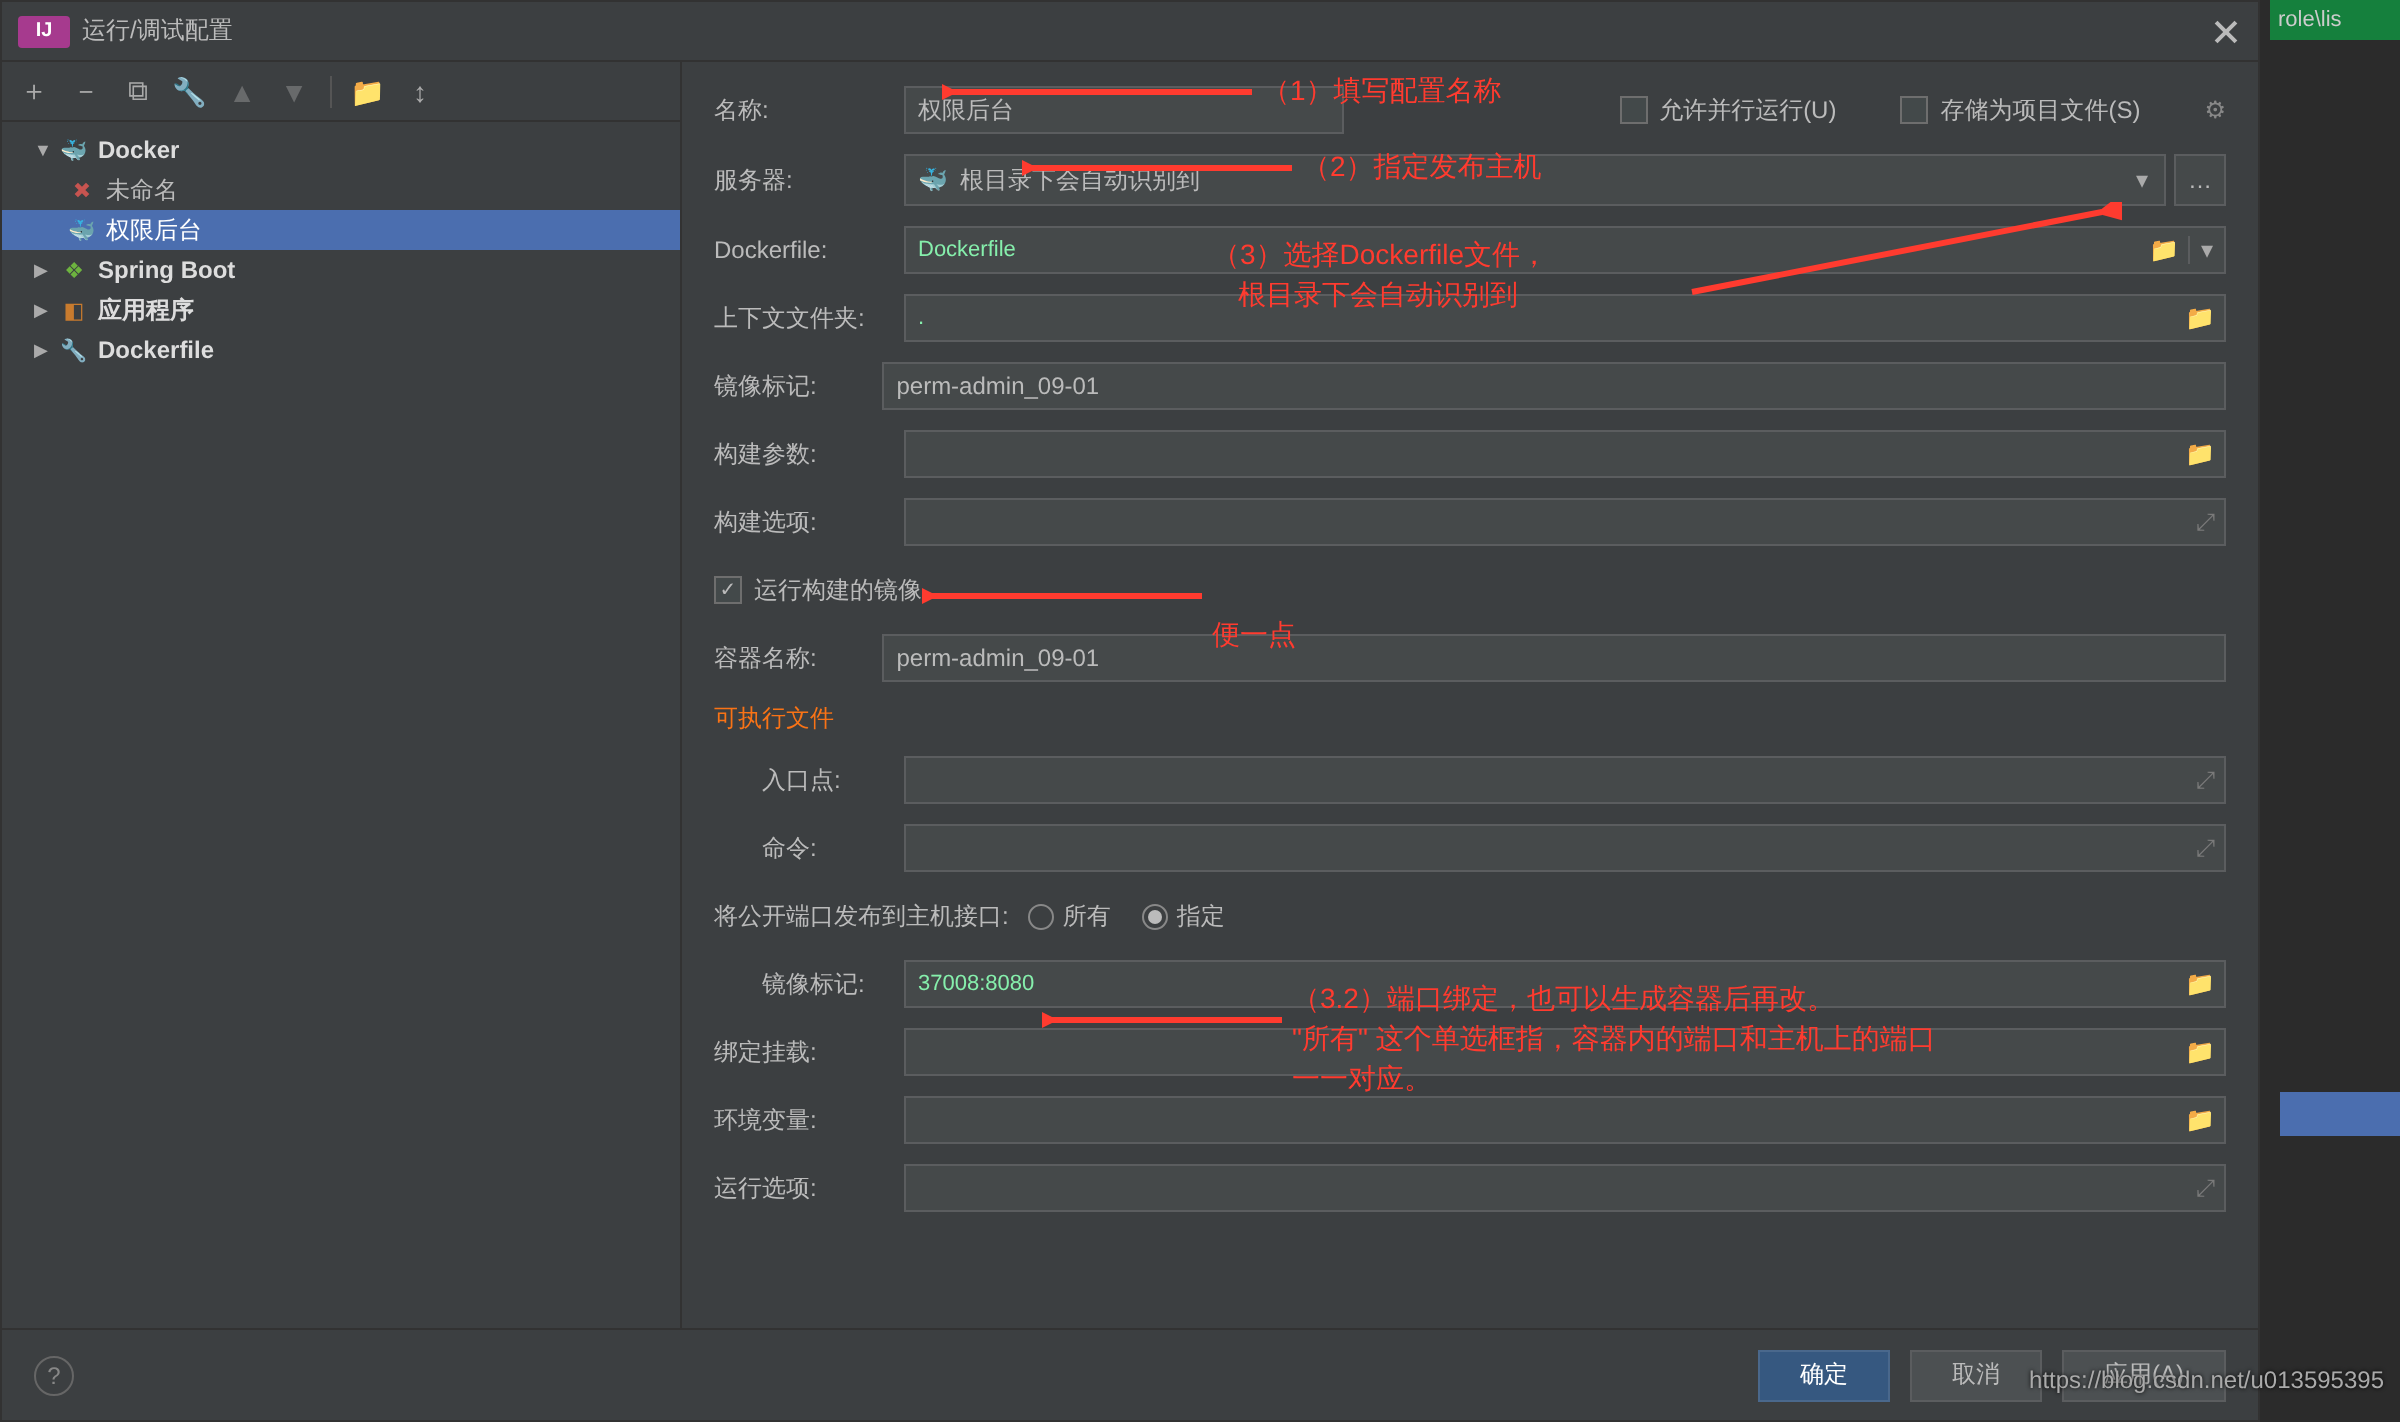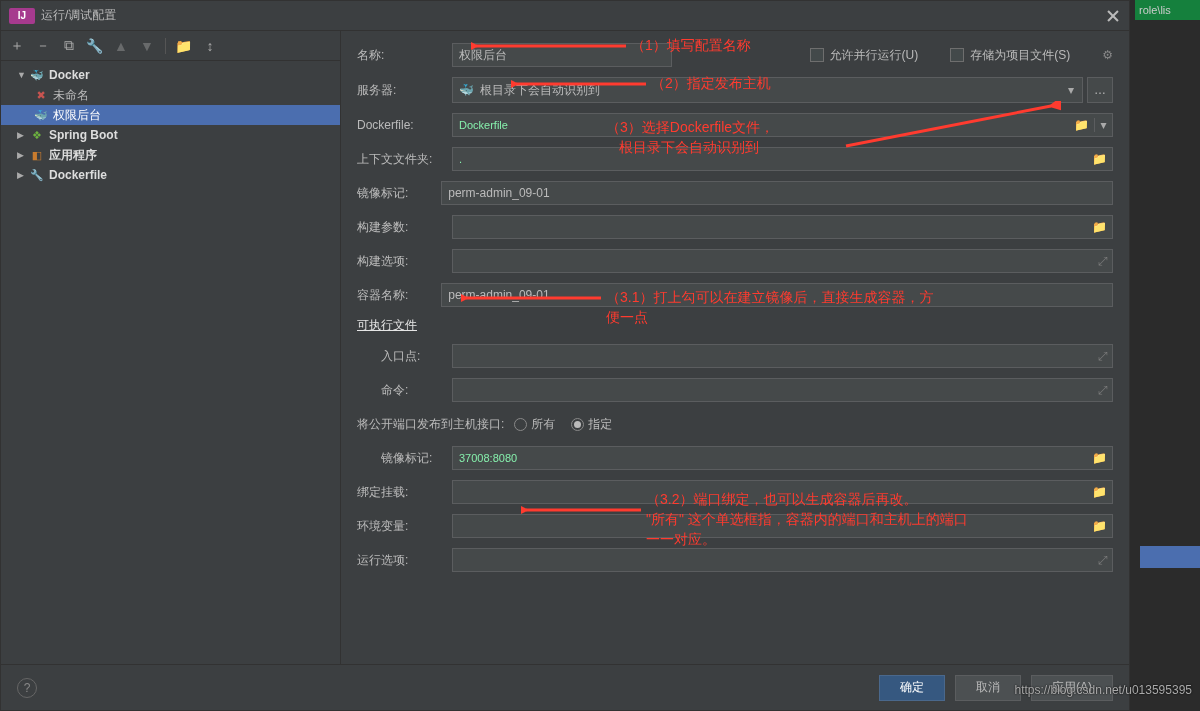--- a/index.html
+++ b/index.html
@@ -45,21 +45,21 @@
 .checkbox { width: 14px; height: 14px; border: 1px solid #6e6e6e; background: #43494a; margin-right: 6px; display: inline-flex; align-items: center; justify-content: center; cursor: pointer; }
 .checkbox.checked::after { content: "✓"; font-size: 10px; color: #bbb; }
 .chk-label { color: #bbb; cursor: pointer; }
 .top-opts { display: flex; align-items: center; gap: 32px; margin-left: 20px; justify-content: space-between; }
 .row-name { display: flex; align-items: center; }
 .field-with-browse { display: flex; align-items: center; flex: 1; background: #45494a; border: 1px solid #5b5d5f; height: 24px; }
 .field-with-browse input { background: transparent; border: none; color: #86efac; flex: 1; padding: 0 6px; height: 100%; outline: none; font-size: 11px; }
 .field-with-browse .browse { width: 24px; text-align: center; color: #7a7a7a; cursor: pointer; }
 .field-with-browse .dd { width: 18px; text-align: center; color: #aaa; border-left: 1px solid #5b5d5f; cursor: pointer; }
 .expand-ico { width: 14px; color: #7a7a7a; cursor: pointer; padding-right: 6px; }
-.section-hdr { color: #e5e5e5; margin: 8px 0 10px 0; text-decoration: underline; }
+.section-hdr { color: #f97316; margin: 8px 0 10px 0; }
 .radio { width: 13px; height: 13px; border: 1px solid #888; border-radius: 50%; margin-right: 4px; display: inline-flex; align-items: center; justify-content: center; cursor: pointer; }
 .radio.checked::after { content: ""; width: 7px; height: 7px; background: #bbb; border-radius: 50%; }
 .radio-group { display: flex; align-items: flex-start; gap: 16px; }
 .footer { height: 46px; border-top: 1px solid #323232; display: flex; align-items: center; padding: 0 16px; gap: 10px; }
 .footer .help { width: 20px; height: 20px; border: 1px solid #666; border-radius: 50%; display: flex; align-items: center; justify-content: center; color: #888; cursor: pointer; }
 .footer .spacer { flex: 1; }
 .btn { height: 26px; padding: 0 20px; border: 1px solid #5b5d5f; background: #4c5052; color: #bbb; cursor: pointer; display: flex; align-items: center; }
 .btn.primary { background: #365880; border-color: #4a688c; color: #fff; }
 .gear-ico { color: #888; cursor: pointer; }
 .annotation { position: absolute; color: #ff3b2f; font-size: 14px; pointer-events: none; z-index: 5; }
@@ -186,20 +186,26 @@
       </div>
 
       <div class="form-row">
         <div class="form-label">构建选项:</div>
         <div class="field-with-browse">
           <input style="">
           <span class="expand-ico">⤢</span>
         </div>
       </div>
 
+      <div class="form-row">
+        <label style="display:flex;align-items:center">
+            <span class="checkbox checked"></span>
+            <span class="chk-label">运行构建的镜像</span>
+          </label>
+      </div>
 
       <div class="form-row">
         <div class="form-label">容器名称:</div>
         <input class="input" value="perm-admin_09-01" style="">
       </div>
 
       <div class="section-hdr">可执行文件</div>
 
       <div class="form-row">
         <div class="form-label indent">入口点:</div>
@@ -260,21 +266,20 @@
         <div class="field-with-browse">
           <input style="">
           <span class="expand-ico">⤢</span>
         </div>
       </div>
 
       <div class="annotation" style="left:290px;top:6px">（1）填写配置名称</div>
       <div class="annotation" style="left:310px;top:44px">（2）指定发布主机</div>
       <div class="annotation" style="left:265px;top:88px">（3）选择Dockerfile文件，</div>
       <div class="annotation" style="left:278px;top:108px">根目录下会自动识别到</div>
-      <div class="annotation" style="left:265px;top:258px">（3.1）打上勾可以在建立镜像后，直接生成容器，方</div>
       <div class="annotation" style="left:265px;top:278px">便一点</div>
       <div class="annotation" style="left:305px;top:460px">（3.2）端口绑定，也可以生成容器后再改。</div>
       <div class="annotation" style="left:305px;top:480px">"所有" 这个单选框指，容器内的端口和主机上的端口</div>
       <div class="annotation" style="left:305px;top:500px">一一对应。</div>
 
       <svg class="arrow-red" style="left:130px;top:8px" width="160" height="14">
           <defs>
             <marker id="ah1" markerWidth="8" markerHeight="8" refX="1" refY="3" orient="auto">
               <path d="M6,0 L0,3 L6,6 Z" fill="#ff3b2f"></path>
             </marker>

